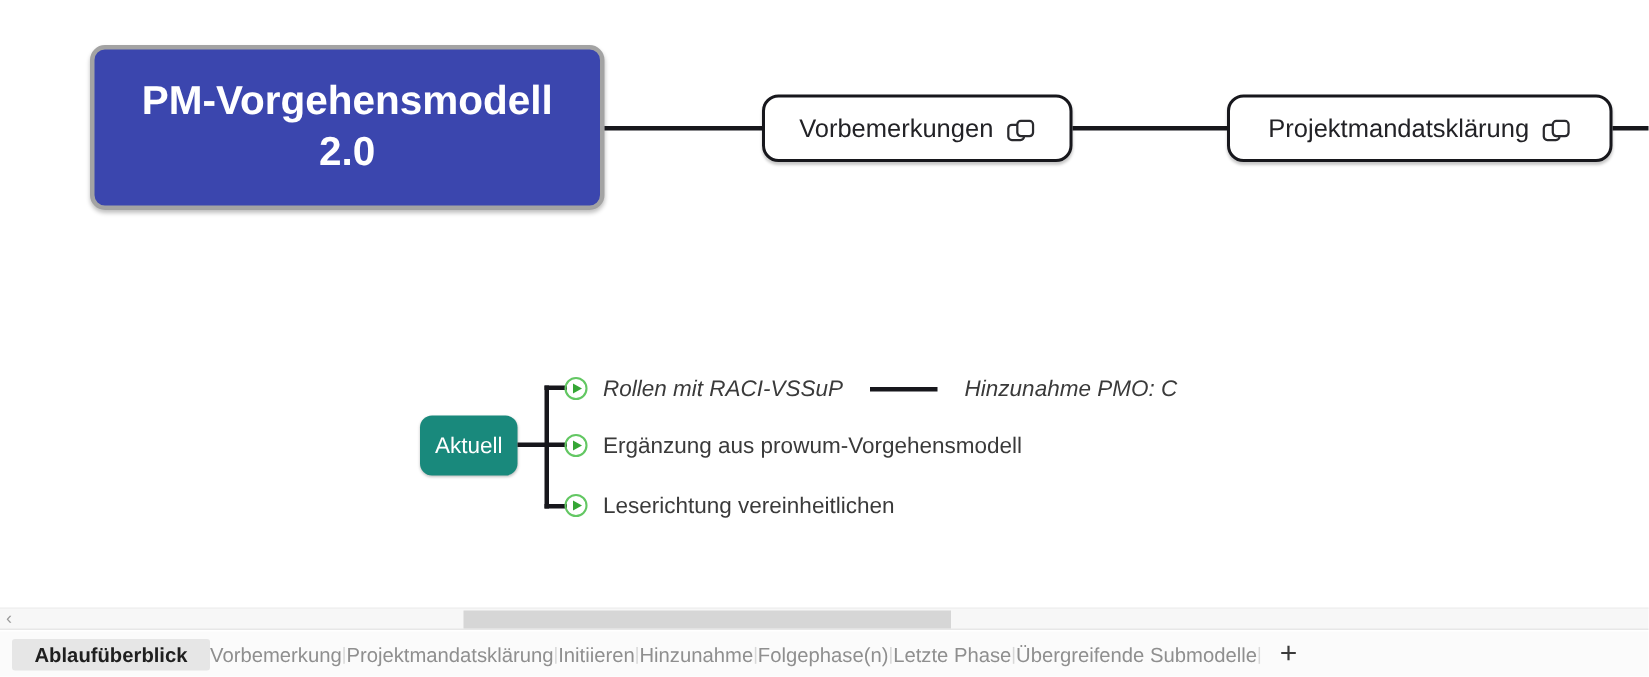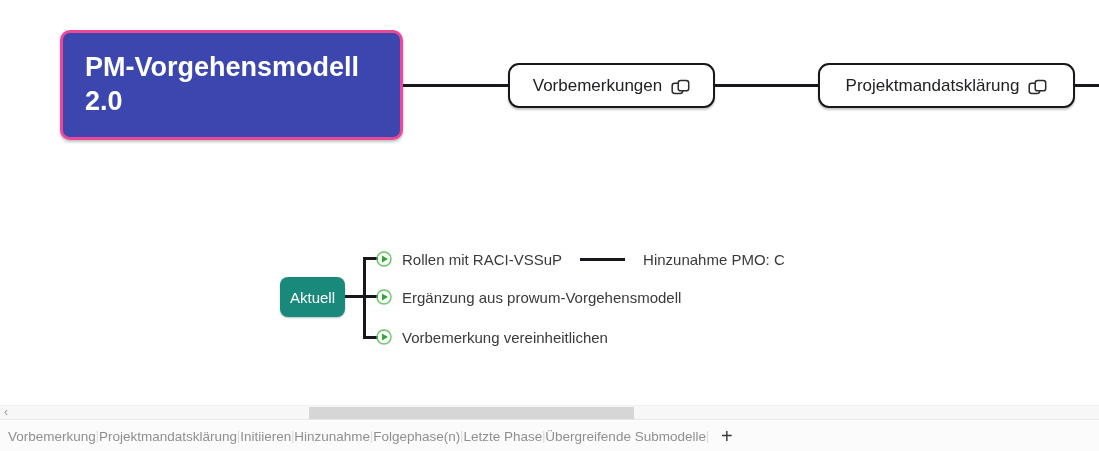--- a/index.html
+++ b/index.html
@@ -7,23 +7,23 @@
     width:1099px;height:451px;overflow:hidden;position:relative;
     background:#ffffff;
     font-family:"Liberation Sans","DejaVu Sans",sans-serif;
     -webkit-font-smoothing:antialiased;
   }
   .canvas{position:absolute;left:0;top:0;width:1099px;height:405px;background:#fff;}
 
   
   .root-topic{
     position:absolute;left:60px;top:30px;width:343px;height:110px;
-    box-sizing:border-box;background:#3b46ae;border:3px solid #ec4899;border-radius:10px;
-    display:flex;align-items:center;justify-content:center;text-align:left;
-    color:#ffffff;font-weight:bold;font-size:27px;line-height:1.25;padding:0 22px;
+    box-sizing:border-box;background:#3b46ae;border:3px solid #a3a3a3;border-radius:10px;
+    display:flex;align-items:center;justify-content:center;text-align:center;
+    color:#ffffff;font-weight:bold;font-size:27px;line-height:1.25;padding:0 12px;
     box-shadow:0 2px 3px rgba(0,0,0,0.25);
   }
   .main-topic{
     position:absolute;box-sizing:border-box;height:45px;background:#ffffff;
     border:2.5px solid #17171c;border-radius:11px;
     display:flex;align-items:center;justify-content:center;gap:9px;
     color:#222226;font-size:17px;
     box-shadow:0 2px 2px rgba(0,0,0,0.22);
   }
   .topic-vorbemerkungen{left:508px;top:63px;width:207px;}
@@ -117,21 +117,21 @@
 
   <div class="aktuell-topic">
     <span>Aktuell</span>
   </div>
 
   <div class="conn h" style="left:345px;top:295px;width:33px;"></div>
   <div class="conn v" style="left:363px;top:257px;height:82px;"></div>
   <div class="conn h" style="left:363px;top:257px;width:15px;"></div>
   <div class="conn h" style="left:363px;top:336px;width:15px;"></div>
 
-  <div class="mm-item" style="top:249px;">
+  <div class="mm-item" style="top:249px;font-style:italic;">
     <span class="play-icon">
       <svg viewBox="0 0 16 16" width="16" height="16">
         <circle cx="8" cy="8" r="7" fill="none" stroke="#63c763" stroke-width="1.4"></circle>
         <polygon points="6,4.6 12,8 6,11.4" fill="#35a635"></polygon>
       </svg>
     </span>
     <span class="lbl">Rollen mit RACI-VSSuP</span>
     <span class="child-conn"></span>
     <span class="lbl">Hinzunahme PMO: C</span>
   </div>
@@ -146,31 +146,32 @@
     <span class="lbl">Ergänzung aus prowum-Vorgehensmodell</span>
   </div>
 
   <div class="mm-item" style="top:327px;">
     <span class="play-icon">
       <svg viewBox="0 0 16 16" width="16" height="16">
         <circle cx="8" cy="8" r="7" fill="none" stroke="#63c763" stroke-width="1.4"></circle>
         <polygon points="6,4.6 12,8 6,11.4" fill="#35a635"></polygon>
       </svg>
     </span>
-    <span class="lbl">Vorbemerkung vereinheitlichen</span>
+    <span class="lbl">Leserichtung vereinheitlichen</span>
   </div>
 
 </div>
 
 <div class="hscroll">
   <span class="arrow-left">‹</span>
   <div class="thumb"></div>
 </div>
 
 <div class="tabbar">
+  <span class="tab-active">Ablaufüberblick</span>
   <span class="tab">Vorbemerkung</span>
   <span class="tab-sep">|</span>
   <span class="tab">Projektmandatsklärung</span>
   <span class="tab-sep">|</span>
   <span class="tab">Initiieren</span>
   <span class="tab-sep">|</span>
   <span class="tab">Hinzunahme</span>
   <span class="tab-sep">|</span>
   <span class="tab">Folgephase(n)</span>
   <span class="tab-sep">|</span>

